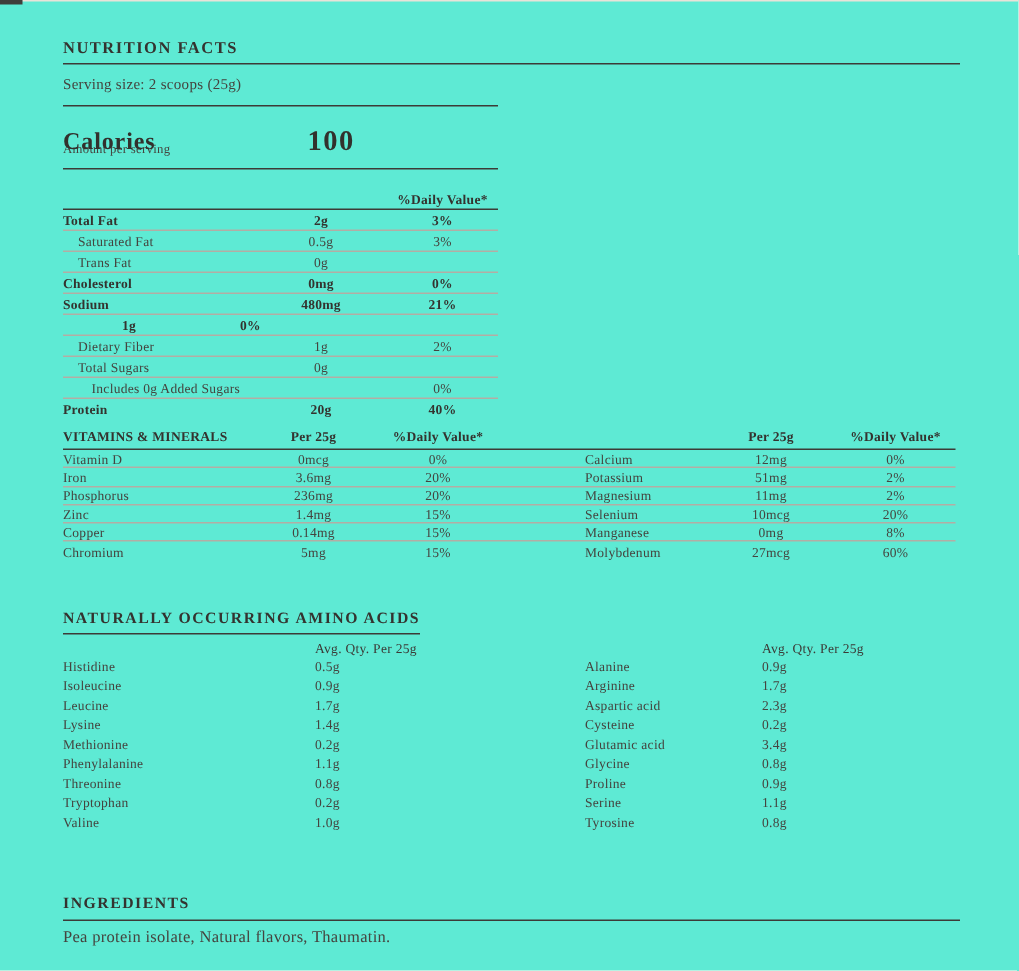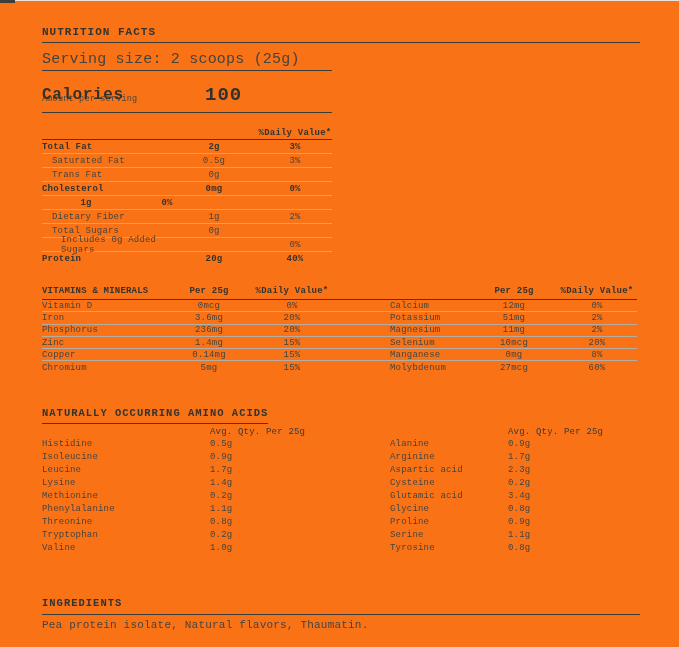--- a/index.html
+++ b/index.html
@@ -1,30 +1,30 @@
 <!DOCTYPE html>
 <html><head>
 <meta charset="utf-8">
 <style>
   * { margin:0; padding:0; box-sizing:border-box; }
   html,body { background:#FAF7F0; }
   .page {
     position:relative; width:679px; height:647px;
-    background:#f97316; overflow:hidden;
-    font-family:Liberation Mono, monospace;
+    background:#5eead4; overflow:hidden;
+    font-family:Liberation Serif, serif;
     color:#3E3D3A; letter-spacing:0.2px;
   }
   .abs { position:absolute; }
   .top-hairline { top:0; left:0; width:679px; height:1px; background:#E9E3D8; }
   .corner-mark { top:0; left:0; width:15px; height:3px; background:#3F3E3B; }
 
   .section-title { font-size:11px; font-weight:bold; letter-spacing:1px; color:#34332F; }
   .rule-dark  { border-top:1.2px solid #3C3B37; height:0; }
 
-  .serving { top:51px; left:42px; font-size:15px; color:#45443F; }
+  .serving { top:51px; left:42px; font-size:10px; color:#45443F; }
   .amount-label { top:74px; left:42px; font-size:8.5px; color:#45443F;margin-top:20px; }
   .calories-label { top:86px; left:42px; font-size:16px; font-weight:bold; color:#32312D; letter-spacing:0.6px; }
   .calories-value { top:84px; left:205px; font-size:19px; font-weight:bold; color:#32312D; letter-spacing:1px; }
 
   
   .main-table { top:126px; left:42px; width:290px; font-size:9px; }
   .mrow { display:flex; align-items:center; height:14px; border-bottom:1px solid #B3ADA4; }
   .mrow.hdr { border-bottom:1.2px solid #3C3B37; }
   .mrow.last { border-bottom:none; }
   .c-label { flex:1; text-align:left; color:#45443F; }
@@ -103,20 +103,25 @@
       <div class="c-label">Trans Fat</div>
       <div class="c-amt">0g</div>
       <div class="c-dv"></div>
     </div>
     <div class="mrow bold">
       <div class="c-label">Cholesterol</div>
       <div class="c-amt">0mg</div>
       <div class="c-dv">0%</div>
     </div>
     <div class="mrow bold">
+      <div class="c-label">Sodium</div>
+      <div class="c-amt">480mg</div>
+      <div class="c-dv">21%</div>
+    </div>
+    <div class="mrow bold">
       <div class="c-amt">1g</div>
       <div class="c-dv">0%</div>
     </div>
     <div class="mrow ind1">
       <div class="c-label">Dietary Fiber</div>
       <div class="c-amt">1g</div>
       <div class="c-dv">2%</div>
     </div>
     <div class="mrow ind1">
       <div class="c-label">Total Sugars</div>

